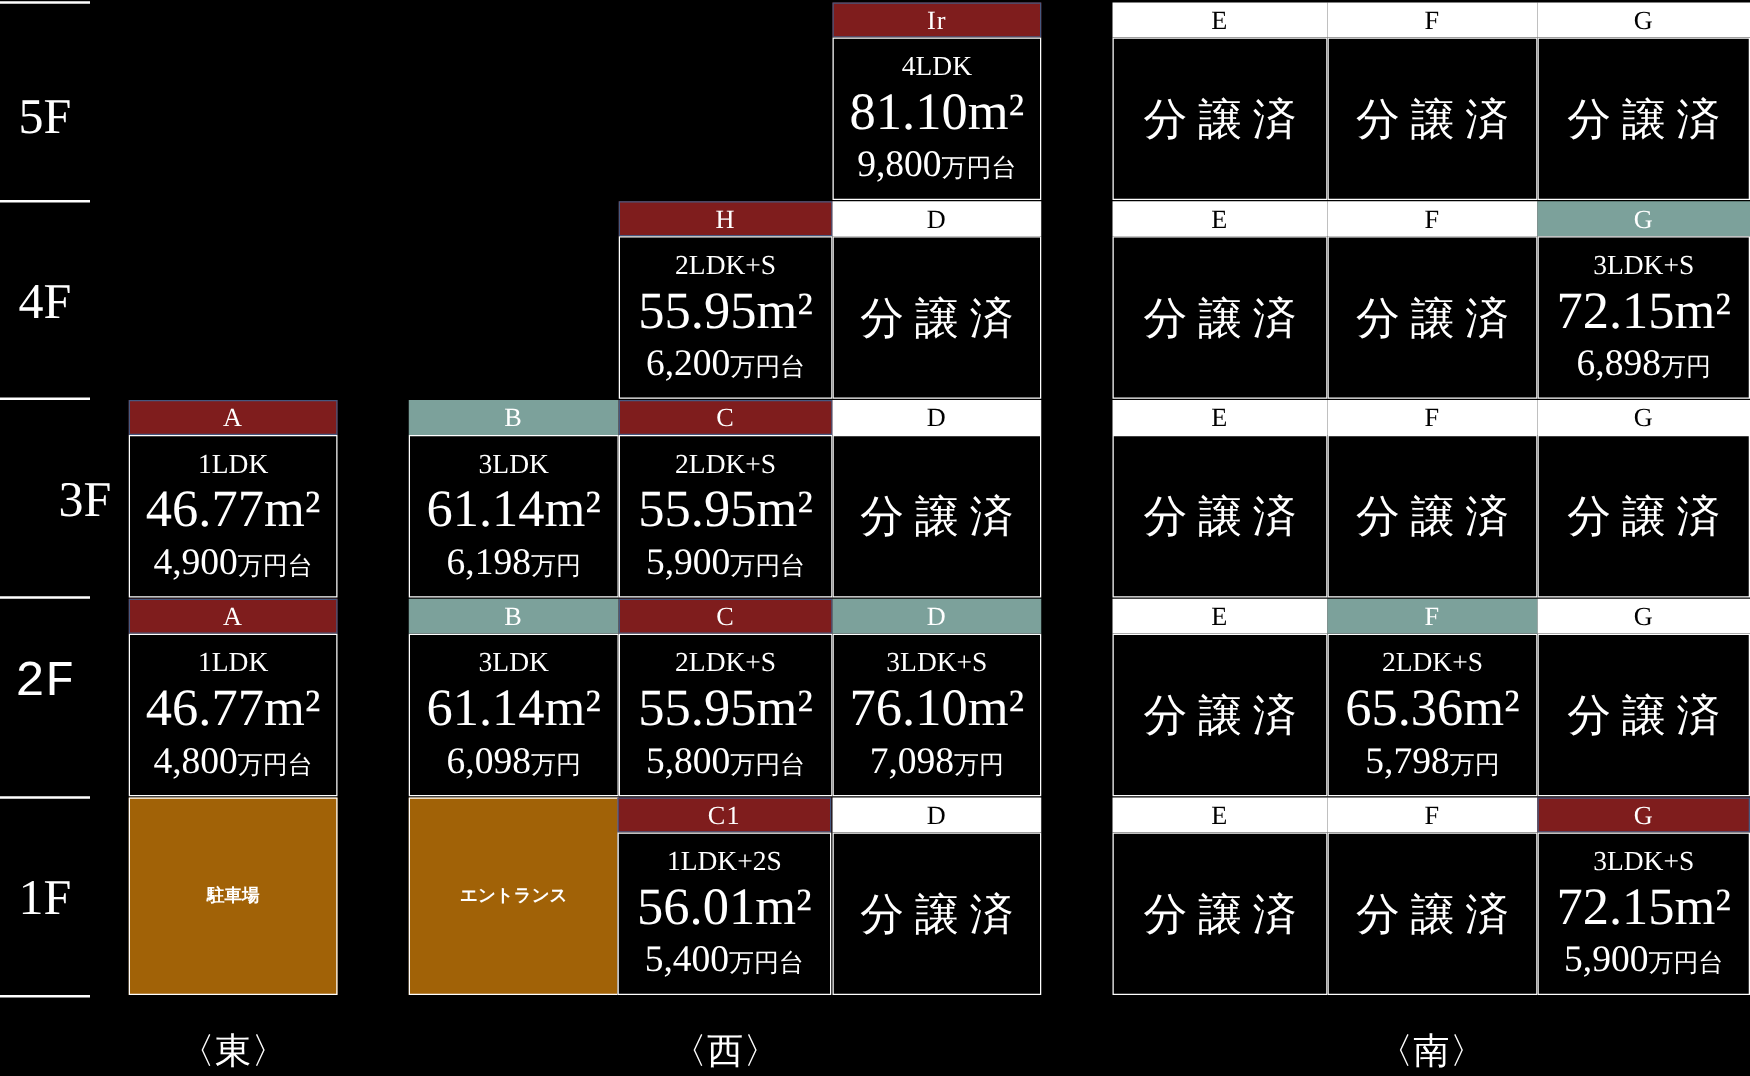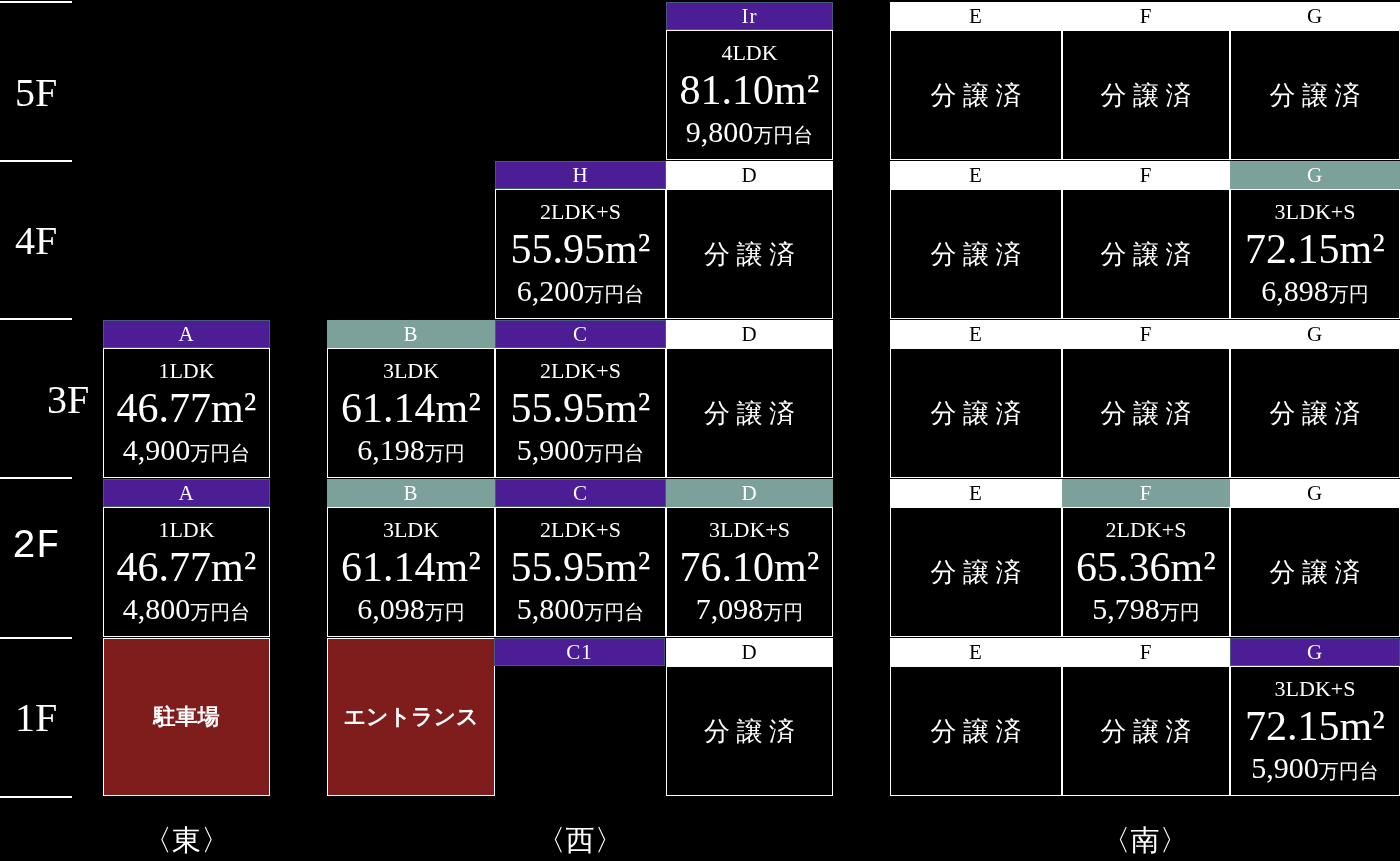--- a/index.html
+++ b/index.html
@@ -10,37 +10,37 @@
   .ruler-line{position:absolute;left:0;width:72px;height:2px;background:#fff;}
   .floor-label{
     position:absolute;left:0;width:72px;display:flex;align-items:center;justify-content:center;
     font-size:40px;color:#fff;
   }
   .cell{position:absolute;box-sizing:border-box;}
   .cell-header{
     box-sizing:border-box;height:28px;display:flex;align-items:center;justify-content:center;
     font-size:21px;letter-spacing:1px;
   }
-  .cell-header.navy{background:#4c1d95;color:#fff;border:1px solid #46587f;}
+  .cell-header.navy{background:#7f1d1d;color:#fff;border:1px solid #46587f;}
   .cell-header.teal{background:#7ca19b;color:#fff;}
   .cell-header.white{background:#ffffff;color:#000;}
   .cell-body{
     box-sizing:border-box;height:130px;background:#000;border:1px solid #fff;color:#fff;
     display:flex;flex-direction:column;align-items:center;justify-content:center;gap:1px;
   }
   .plan{font-size:22px;line-height:1.1;}
   .area{font-size:42px;line-height:1.15;}
   .price{line-height:1.15;}
   .price .num{font-size:30px;}
   .price .suffix{font-size:20px;}
-  .sold-text{font-size:26px;letter-spacing:0.25em;text-indent:0.25em;}
+  .sold-text{font-size:35px;letter-spacing:0.25em;text-indent:0.25em;}
   .facility-box{
-    box-sizing:border-box;height:158px;background:#7f1d1d;border:1px solid #fff;
+    box-sizing:border-box;height:158px;background:#a16207;border:1px solid #fff;
     display:flex;align-items:center;justify-content:center;
-    font-family:"Liberation Sans","DejaVu Sans",sans-serif;font-weight:bold;font-size:22px;
+    font-family:"Liberation Sans","DejaVu Sans",sans-serif;font-weight:bold;font-size:14px;
   }
   .section-label{
     position:absolute;top:820px;height:41px;display:flex;align-items:center;justify-content:center;
     font-size:29px;color:#fff;
   }
 </style>
 </head>
 <body>
 
 <div id="stage">
@@ -219,20 +219,25 @@
         </div>
       </div>
       <div class="cell" style="left: 103px; top: 638px; width: 167px; height: 158px;">
         <div class="facility-box">駐車場</div>
       </div>
       <div class="cell" style="left: 327px; top: 638px; width: 168px; height: 158px;">
         <div class="facility-box">エントランス</div>
       </div>
       <div class="cell" style="left: 494px; top: 638px; width: 171px; height: 158px;">
         <div class="cell-header navy">C1</div>
+        <div class="cell-body">
+          <div class="plan">1LDK+2S</div>
+          <div class="area">56.01m²</div>
+          <div class="price"><span class="num">5,400</span><span class="suffix">万円台</span></div>
+        </div>
       </div>
       <div class="cell" style="left: 666px; top: 638px; width: 167px; height: 158px;">
         <div class="cell-header white">D</div>
         <div class="cell-body">
           <span class="sold-text">分譲済</span>
         </div>
       </div>
       <div class="cell" style="left: 890px; top: 638px; width: 172px; height: 158px;">
         <div class="cell-header white">E</div>
         <div class="cell-body">

